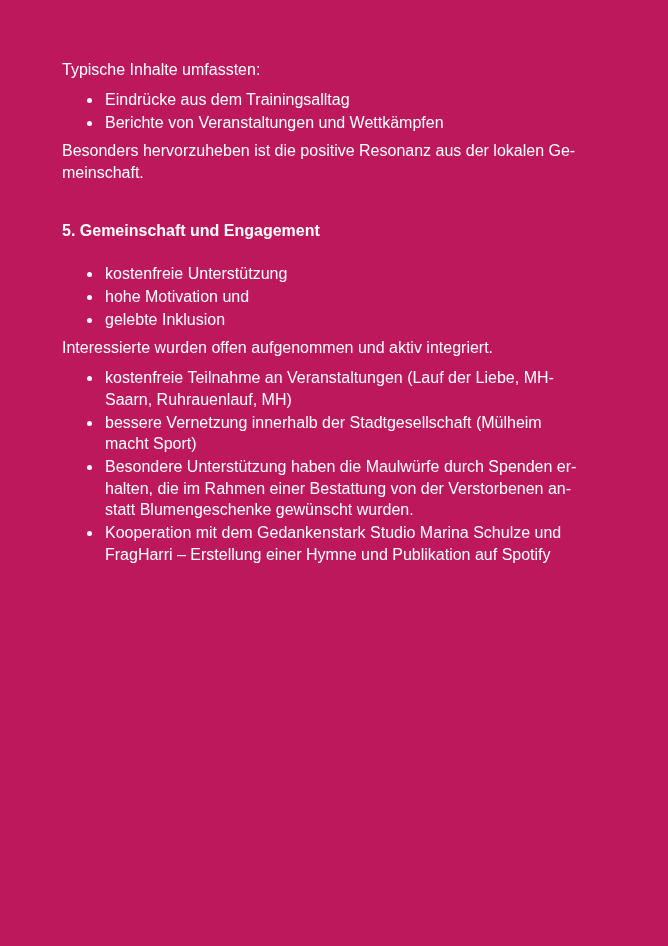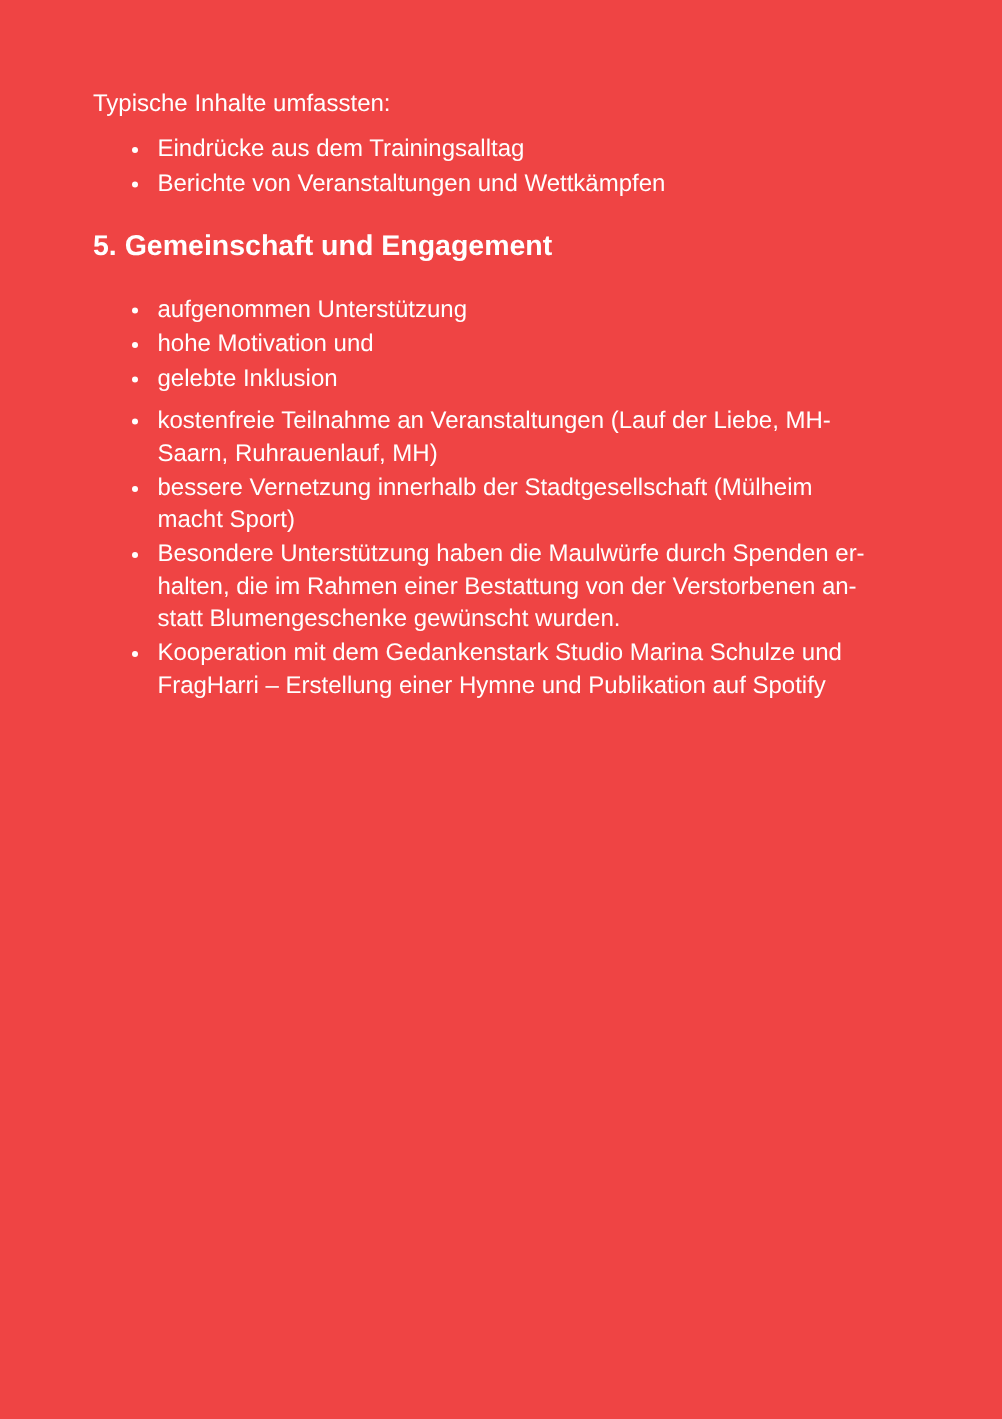--- a/index.html
+++ b/index.html
@@ -10,36 +10,36 @@
     width: 668px;
     height: 946px;
     background: #002060;
     overflow: hidden;
   }
   .page {
     width: 668px;
     height: 946px;
     box-sizing: border-box;
     padding: 59px 20px 0 62px;
-    background: #ef4444;
+    background: #be185d;
     font-family: "Liberation Sans", "DejaVu Sans", sans-serif;
     font-size: 16px;
     line-height: 21.5px;
     color: #ffffff;
     overflow: hidden;
   }
   .para {
     margin: 0 0 8.5px 0;
     white-space: pre-line;
   }
   .heading {
-    font-size: 19px;
+    font-size: 16px;
     line-height: 21.5px;
     font-weight: 700;
-    margin: 20px 0 21px 0;
+    margin: 37px 0 21px 0;
     white-space: pre-line;
   }
   .bullets {
     list-style: disc outside;
     margin: 1px 0 6.8px 0;
     padding: 0 0 0 41px;
   }
   .bullets li {
     margin: 0 0 1.5px 0;
     padding-left: 2px;
@@ -56,31 +56,34 @@
 <div class="page">
 
   <p class="para">Typische Inhalte umfassten:</p>
 
   <ul class="bullets">
     <li>Eindrücke aus dem Trainingsalltag</li>
     <li>Berichte von Veranstaltungen und Wettkämpfen</li>
   </ul>
 
 
+  <p class="para">Besonders hervorzuheben ist die positive Resonanz aus der lokalen Ge-
+meinschaft.</p>
 
   <h2 class="heading">5. Gemeinschaft und Engagement</h2>
 
 
   <ul class="bullets">
-    <li>aufgenommen Unterstützung</li>
+    <li>kostenfreie Unterstützung</li>
     <li>hohe Motivation und</li>
     <li>gelebte Inklusion</li>
   </ul>
 
 
+  <p class="para">Interessierte wurden offen aufgenommen und aktiv integriert.</p>
 
 
 
   <ul class="bullets">
     <li>kostenfreie Teilnahme an Veranstaltungen (Lauf der Liebe, MH-
 Saarn, Ruhrauenlauf, MH)</li>
     <li>bessere Vernetzung innerhalb der Stadtgesellschaft (Mülheim
 macht Sport)</li>
     <li>Besondere Unterstützung haben die Maulwürfe durch Spenden er-
 halten, die im Rahmen einer Bestattung von der Verstorbenen an-

